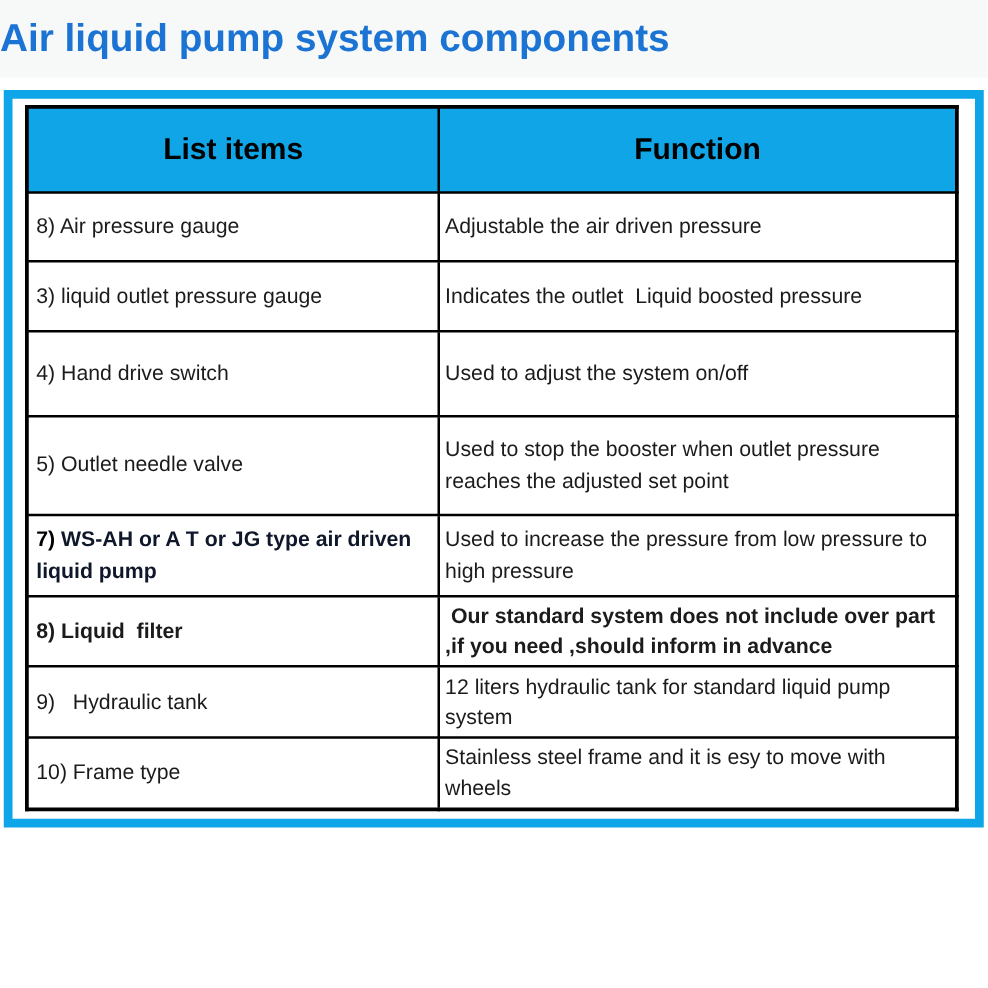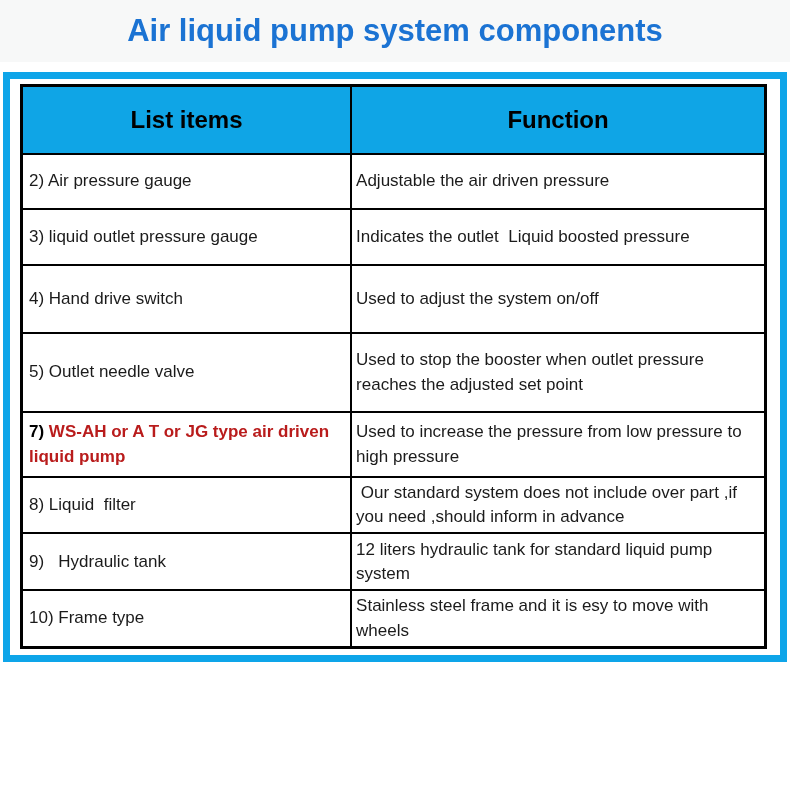--- a/index.html
+++ b/index.html
@@ -10,21 +10,21 @@
     background: #ffffff;
     overflow: hidden;
     font-family: "Liberation Sans", sans-serif;
   }
   .title-band {
     width: 100%;
     height: 62px;
     background: #f7f8f8;
     display: flex;
     align-items: center;
-    justify-content: center;
+    justify-content: flex-start;
   }
   .page-title {
     font-size: 31px;
     font-weight: bold;
     color: #1b73d3;
     letter-spacing: 0px;
   }
   .table-container {
     margin: 10px 3px 0 3px;
     border: 7px solid #0ea5e9;
@@ -57,21 +57,21 @@
     font-size: 17px;
     color: #1b1b1b;
     vertical-align: middle;
     white-space: pre-wrap;
     line-height: 1.42;
     padding: 3px 4px 3px 5px;
   }
   td.cell-item { padding-left: 6px; }
   td.cell-func { padding-left: 4px; }
   .red-text {
-    color: #b91c1c;
+    color: #0f172a;
     font-weight: bold;
   }
   .num-prefix {
     color: #000000;
     font-weight: bold;
   }
 </style>
 </head>
 <body>
 
@@ -86,40 +86,40 @@
       <col class="c-func">
     </colgroup>
     <thead>
       <tr>
         <th class="header-cell">List items</th>
         <th class="header-cell">Function</th>
       </tr>
     </thead>
     <tbody>
         <tr style="height: 55px;">
-          <td class="cell-item">2) Air pressure gauge</td>
+          <td class="cell-item">8) Air pressure gauge</td>
           <td class="cell-func">Adjustable the air driven pressure</td>
         </tr>
         <tr style="height: 56px;">
           <td class="cell-item">3) liquid outlet pressure gauge</td>
           <td class="cell-func">Indicates the outlet  Liquid boosted pressure</td>
         </tr>
         <tr style="height: 68px;">
           <td class="cell-item">4) Hand drive switch</td>
           <td class="cell-func">Used to adjust the system on/off</td>
         </tr>
         <tr style="height: 79px;">
           <td class="cell-item">5) Outlet needle valve</td>
           <td class="cell-func">Used to stop the booster when outlet pressure reaches the adjusted set point</td>
         </tr>
         <tr style="height: 65px;">
           <td class="cell-item"><span class="num-prefix">7) </span><span class="red-text">WS-AH or A T or JG type air driven liquid pump</span></td>
           <td class="cell-func">Used to increase the pressure from low pressure to high pressure</td>
         </tr>
-        <tr style="height: 47px;">
+        <tr style="height: 47px; font-weight: bold;">
           <td class="cell-item">8) Liquid  filter</td>
           <td class="cell-func"> Our standard system does not include over part ,if you need ,should inform in advance</td>
         </tr>
         <tr style="height: 57px;">
           <td class="cell-item">9)   Hydraulic tank</td>
           <td class="cell-func">12 liters hydraulic tank for standard liquid pump system</td>
         </tr>
         <tr style="height: 57px;">
           <td class="cell-item">10) Frame type</td>
           <td class="cell-func">Stainless steel frame and it is esy to move with wheels</td>

